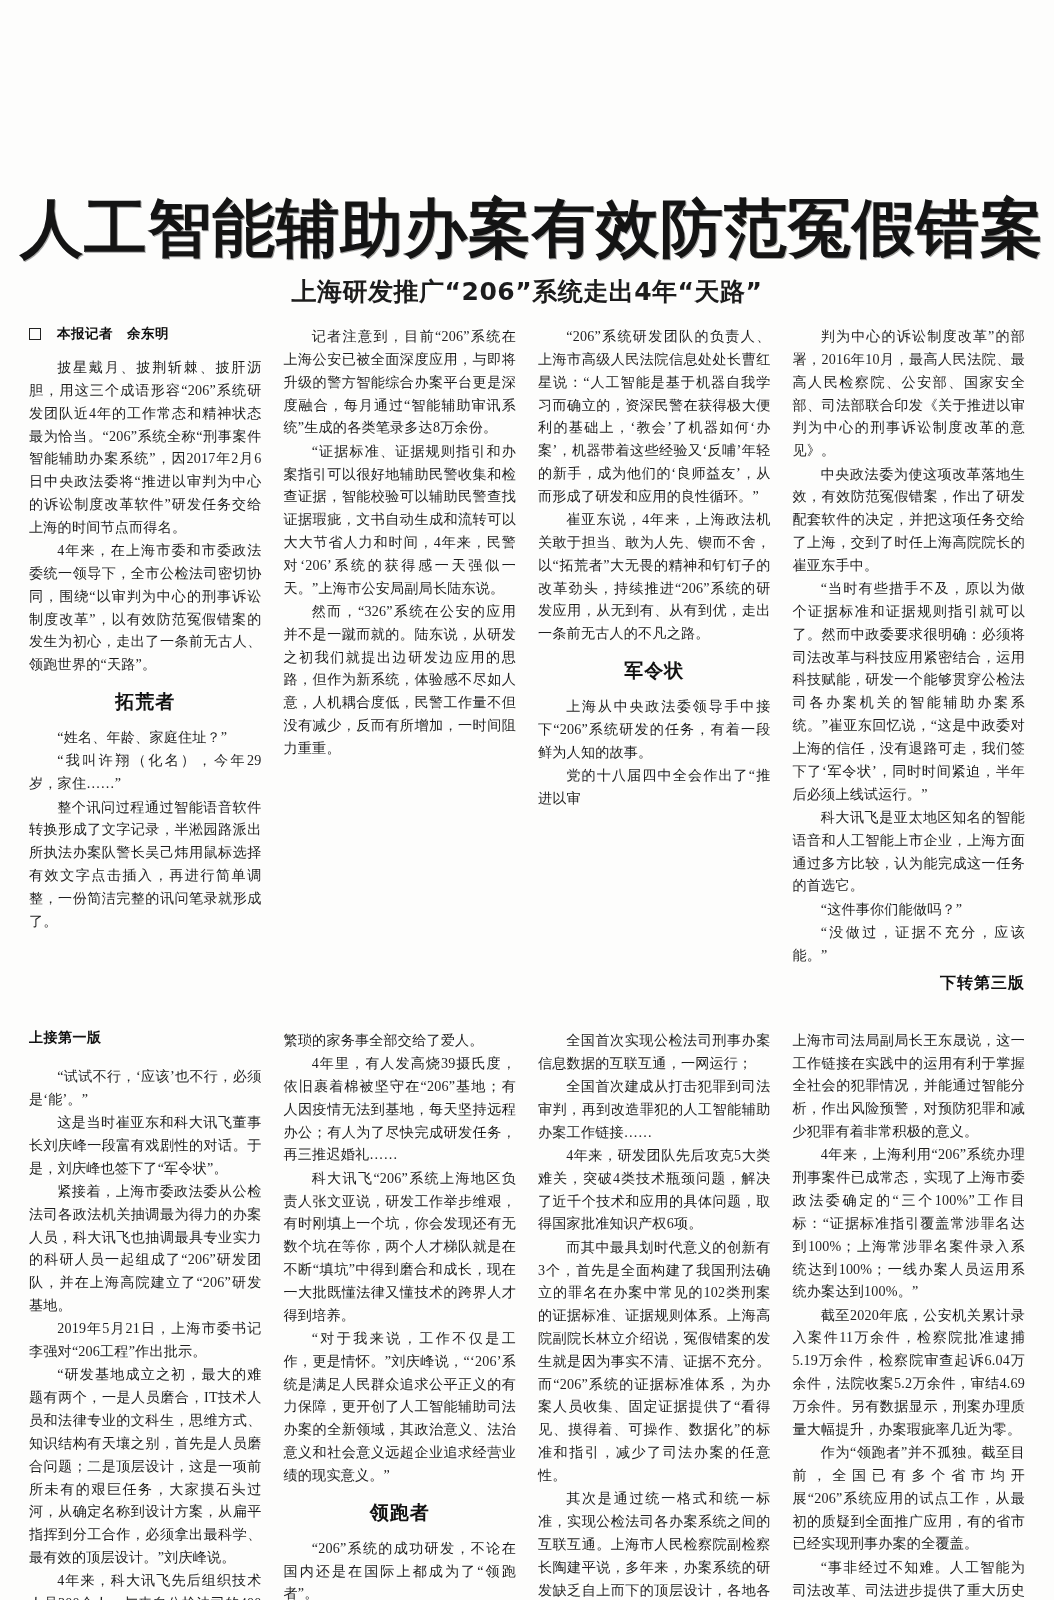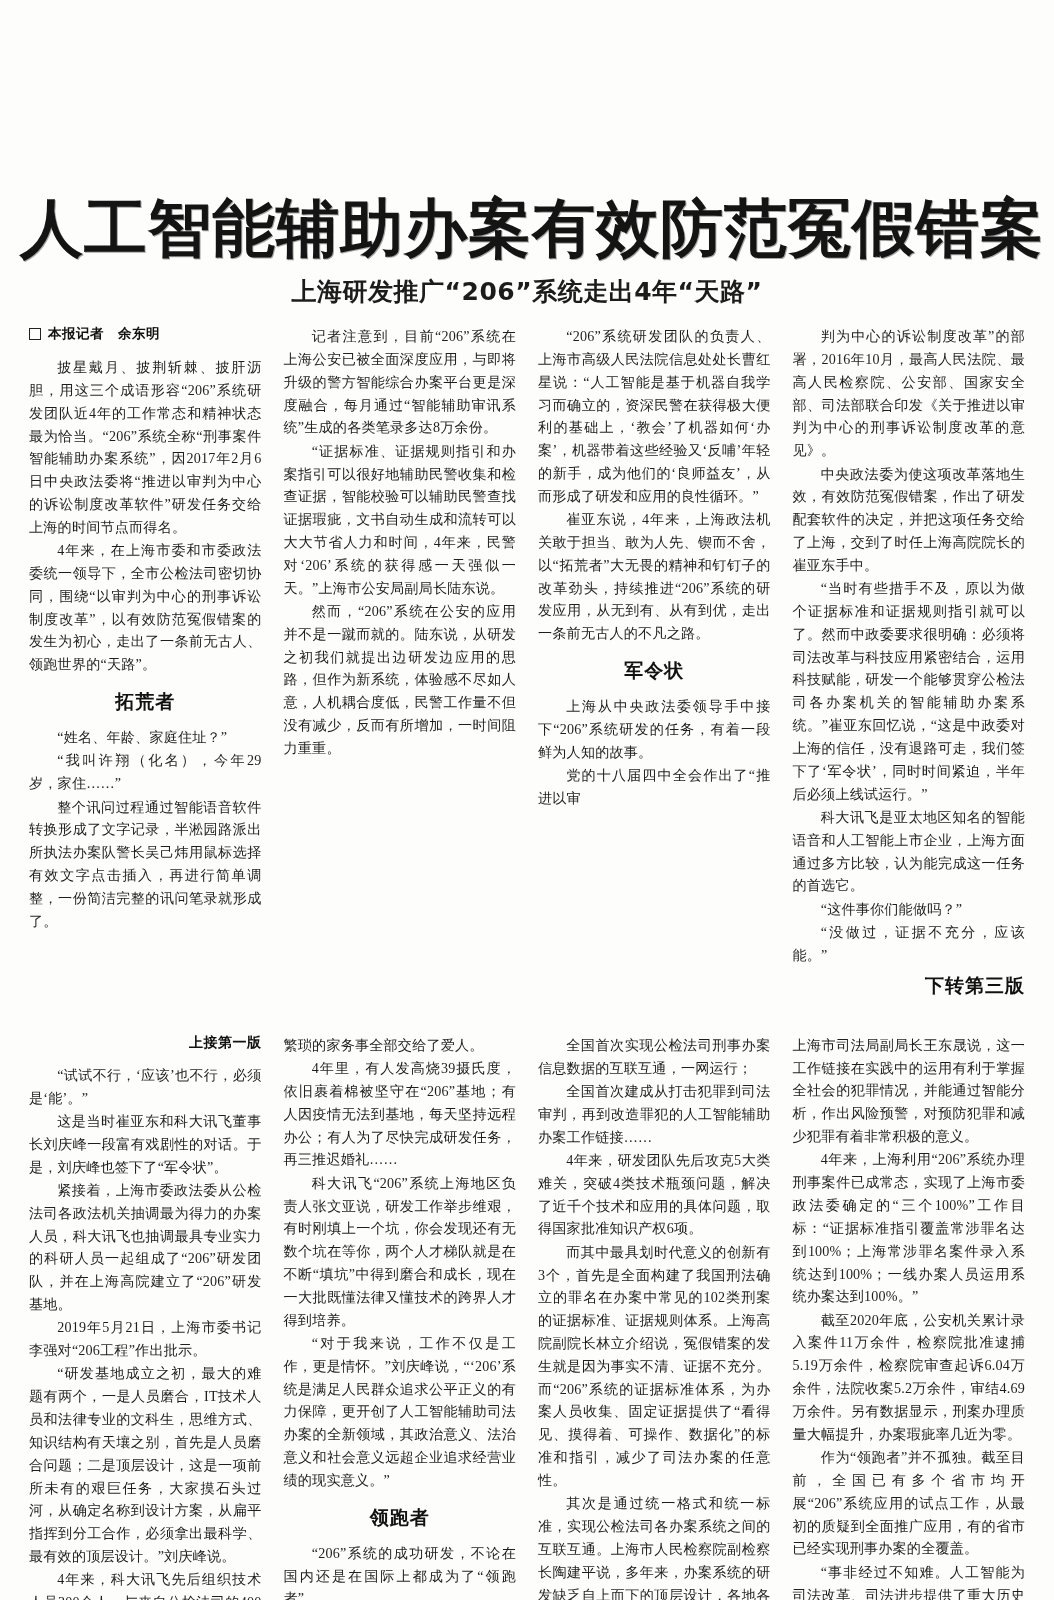--- a/index.html
+++ b/index.html
@@ -75,21 +75,21 @@
   
   .byline {
     font-family: "DejaVu Sans", "Liberation Sans", sans-serif;
     font-weight: bold;
     font-size: 13.5px;
     margin: 0 0 13px 0;
     letter-spacing: 0.5px;
     color: #111;
     display: flex;
     align-items: center;
-    gap: 7px;
+    gap: 16px;
   }
   .byline-box {
     display: inline-block;
     width: 10px;
     height: 10px;
     border: 1.3px solid #222;
     flex: 0 0 auto;
   }
   p.para {
     font-family: "Liberation Serif", "DejaVu Serif", serif;
@@ -111,29 +111,28 @@
     font-size: 19px;
     text-align: center;
     margin: 13px 0 11px 0;
     letter-spacing: 1px;
     color: #121212;
   }
   .contfrom {
     font-family: "DejaVu Sans", "Liberation Sans", sans-serif;
     font-weight: bold;
     font-size: 14px;
-    margin: 0 0 12px 0;
+    margin: 0 0 18px 0;
     letter-spacing: 0.5px;
     color: #111;
-    text-align: right;
   }
   .contto {
     font-family: "DejaVu Sans", "Liberation Sans", sans-serif;
     font-weight: bold;
-    font-size: 19px;
+    font-size: 16px;
     text-align: right;
     margin: 6px 0 0 0;
     letter-spacing: 1px;
     color: #111;
   }
 
   .upper-section { margin-top: 2px; }
   .lower-section { margin-top: 34px; }
 
   .spacer-rule {
@@ -163,21 +162,21 @@
       <p class="para">4年来，在上海市委和市委政法委统一领导下，全市公检法司密切协同，围绕“以审判为中心的刑事诉讼制度改革”，以有效防范冤假错案的发生为初心，走出了一条前无古人、领跑世界的“天路”。</p>
       <div class="subhead">拓荒者</div>
       <p class="para">“姓名、年龄、家庭住址？”</p>
       <p class="para">“我叫许翔（化名），今年29岁，家住……”</p>
       <p class="para">整个讯问过程通过智能语音软件转换形成了文字记录，半淞园路派出所执法办案队警长吴己炜用鼠标选择有效文字点击插入，再进行简单调整，一份简洁完整的讯问笔录就形成了。</p>
     </div>
 
     <div class="col">
       <p class="para">记者注意到，目前“206”系统在上海公安已被全面深度应用，与即将升级的警方智能综合办案平台更是深度融合，每月通过“智能辅助审讯系统”生成的各类笔录多达8万余份。</p>
       <p class="para">“证据标准、证据规则指引和办案指引可以很好地辅助民警收集和检查证据，智能校验可以辅助民警查找证据瑕疵，文书自动生成和流转可以大大节省人力和时间，4年来，民警对‘206’系统的获得感一天强似一天。”上海市公安局副局长陆东说。</p>
-      <p class="para">然而，“206”系统在公安的应用并不是一蹴而就的。陆东说，从研发之初我们就提出边研发边应用的思路，但作为新系统，体验感不尽如人意，人机耦合度低，民警工作量不但没有减少，反而有所增加，一时间阻力重重。</p>
+      <p class="para">然而，“326”系统在公安的应用并不是一蹴而就的。陆东说，从研发之初我们就提出边研发边应用的思路，但作为新系统，体验感不尽如人意，人机耦合度低，民警工作量不但没有减少，反而有所增加，一时间阻力重重。</p>
     </div>
 
     <div class="col">
       <p class="para">“206”系统研发团队的负责人、上海市高级人民法院信息处处长曹红星说：“人工智能是基于机器自我学习而确立的，资深民警在获得极大便利的基础上，‘教会’了机器如何‘办案’，机器带着这些经验又‘反哺’年轻的新手，成为他们的‘良师益友’，从而形成了研发和应用的良性循环。”</p>
       <p class="para">崔亚东说，4年来，上海政法机关敢于担当、敢为人先、锲而不舍，以“拓荒者”大无畏的精神和钉钉子的改革劲头，持续推进“206”系统的研发应用，从无到有、从有到优，走出一条前无古人的不凡之路。</p>
       <div class="subhead">军令状</div>
       <p class="para">上海从中央政法委领导手中接下“206”系统研发的任务，有着一段鲜为人知的故事。</p>
       <p class="para">党的十八届四中全会作出了“推进以审</p>
     </div>
 

